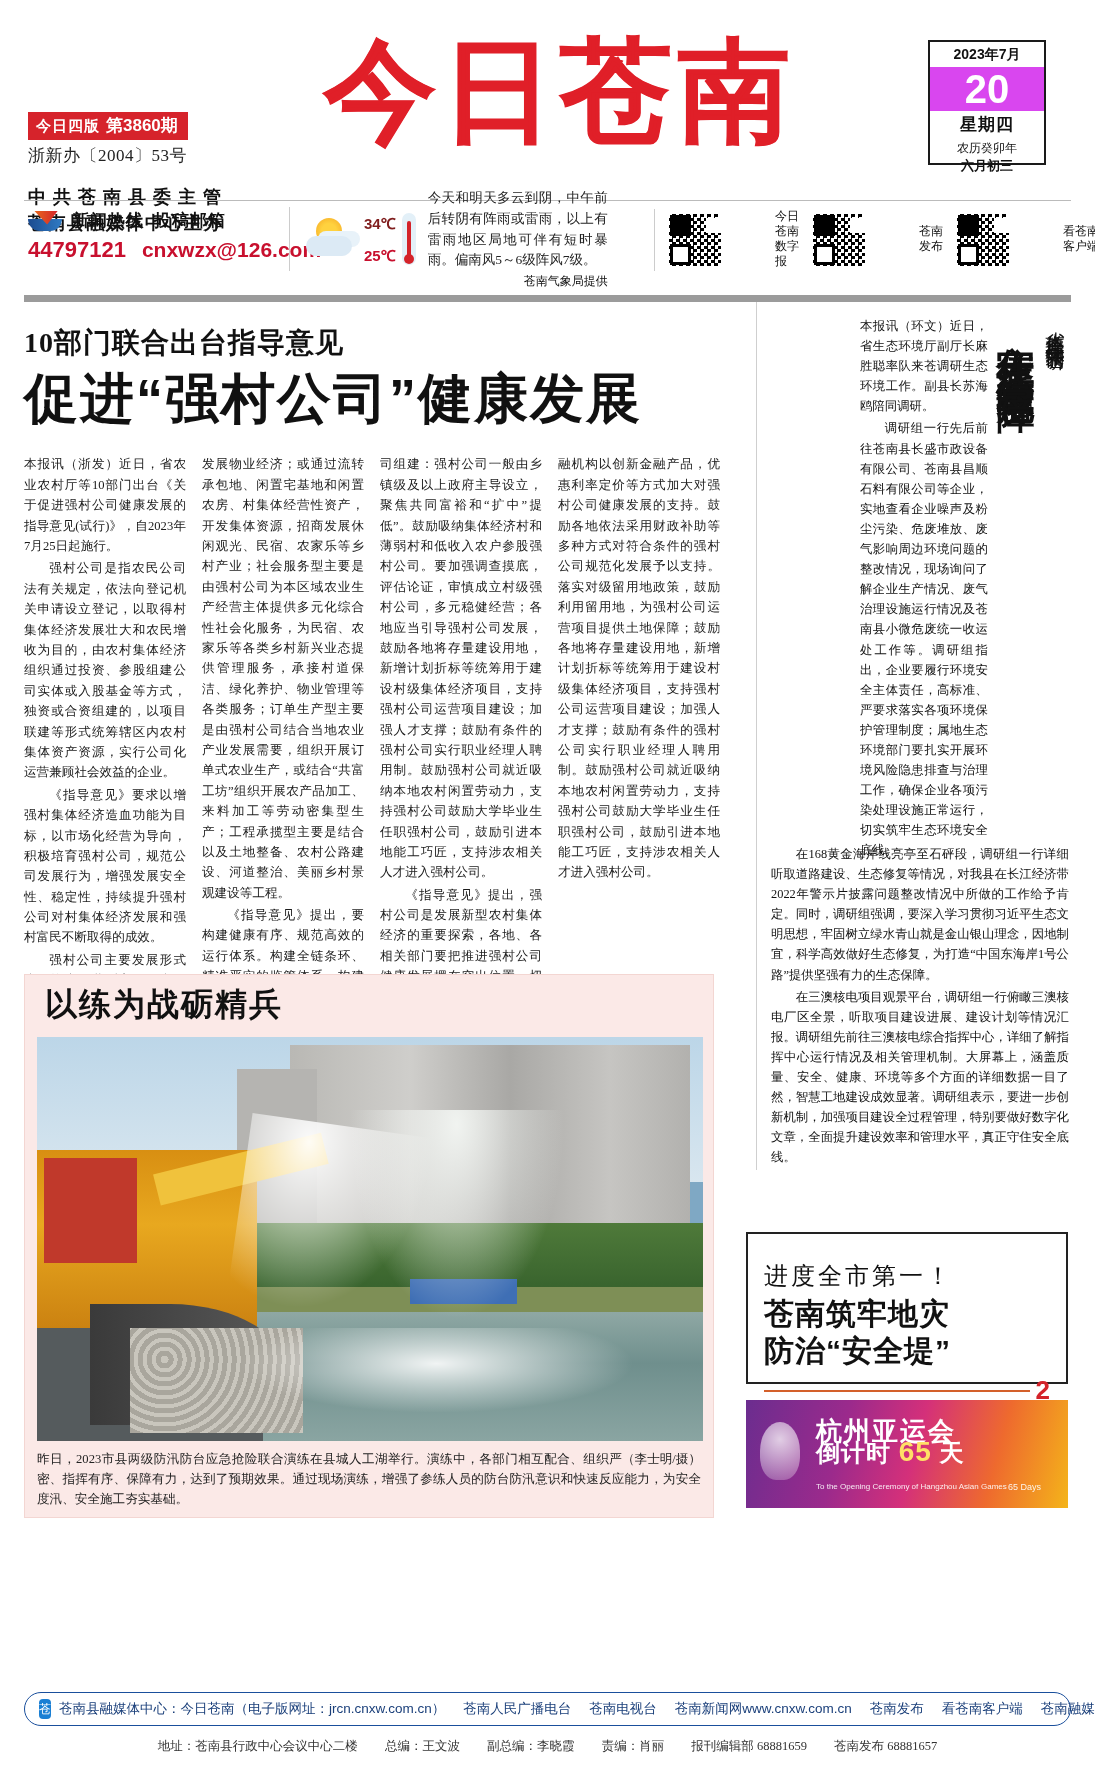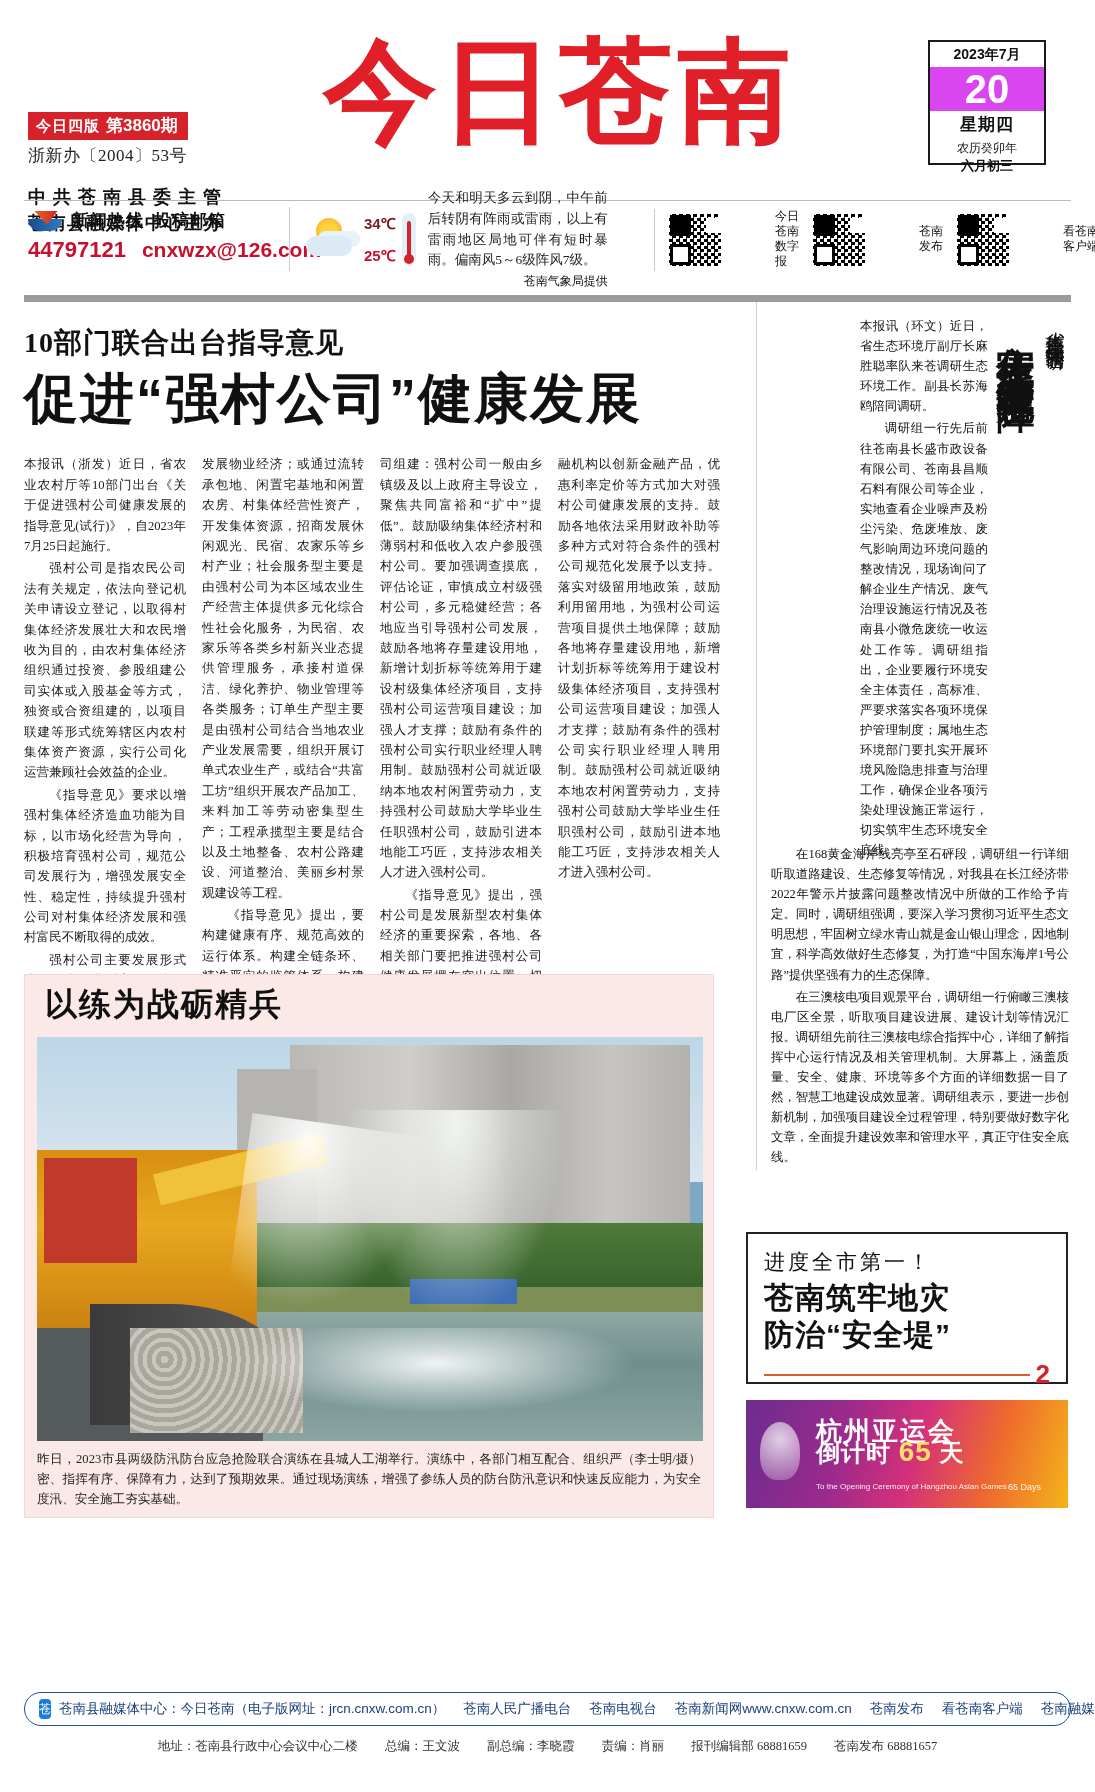--- a/index.html
+++ b/index.html
@@ -165,21 +165,21 @@
   .ph-splash{position:absolute;left:28%;top:72%;width:64%;height:22%;
     background:radial-gradient(ellipse at 50% 40%,rgba(255,255,255,.9),rgba(255,255,255,0) 65%);}
   .ph-boat{position:absolute;left:56%;top:60%;width:16%;height:6%;background:#3f6fb5;}
   .feat-cap{font-size:12.6px;line-height:1.6;text-align:justify;margin-top:8px;color:#222;
     font-family:"Liberation Serif",serif;}
   .feat-cred{float:right;font-family:"Liberation Serif",serif;}
 
   
   .promo{position:absolute;left:746px;top:1232px;width:322px;height:152px;
     border:2px solid #222;box-sizing:border-box;padding:14px 16px;background:#fff;}
-  .promo .p1{font-size:21px;letter-spacing:3px;font-family:"Liberation Serif",serif;}
+  .promo .p1{font-size:24px;letter-spacing:3px;font-family:"Liberation Serif",serif;margin-top:12px;}
   .promo .p2{font-size:30px;font-weight:bold;letter-spacing:1px;line-height:1.22;margin-top:4px;
     font-family:"Liberation Sans",sans-serif;}
   .promo .prow{display:flex;align-items:center;margin-top:6px;}
   .promo .pline{flex:1;height:2px;background:#d4602a;}
   .promo .pnum{color:#d4232a;font-size:26px;font-weight:bold;margin-left:6px;
     font-family:"Liberation Sans",sans-serif;}
 
   .asiad{position:absolute;left:746px;top:1400px;width:322px;height:108px;overflow:hidden;
     background:linear-gradient(105deg,#6b2d8f 0%,#9b2a8c 30%,#d4307a 52%,#ee6a2e 76%,#f4b41a 100%);}
   .asiad .ad-logo{position:absolute;left:14px;top:22px;width:40px;height:58px;

